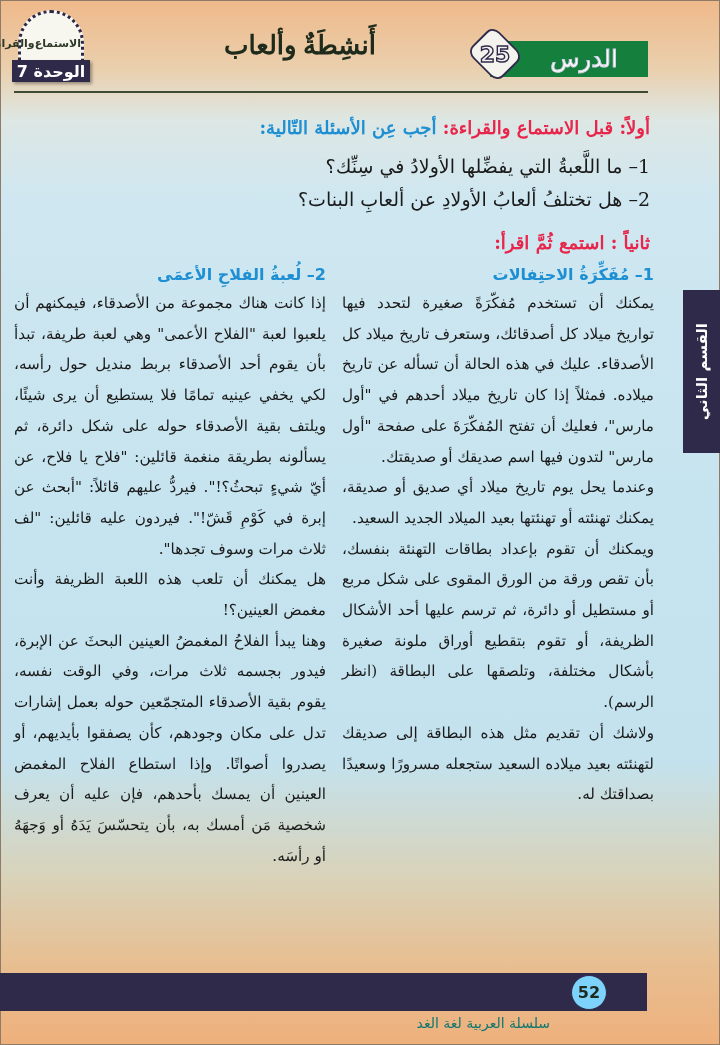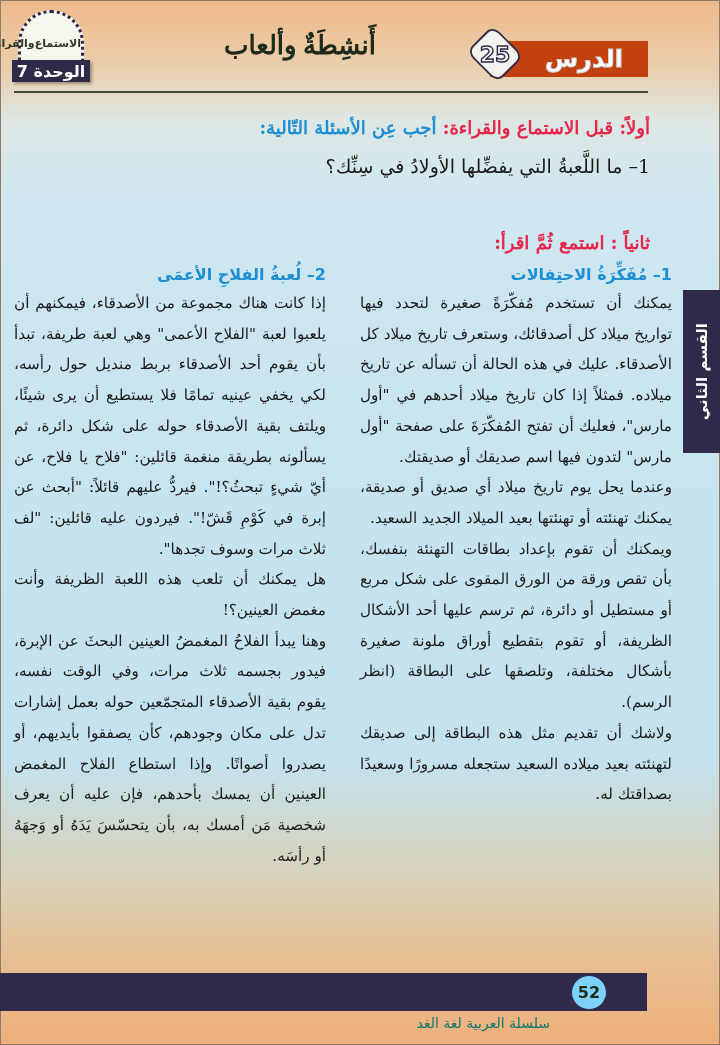--- a/index.html
+++ b/index.html
@@ -34,24 +34,24 @@
     }
     .unit-label {
       position: absolute; left: 0; top: 50px; width: 78px; height: 22px;
       background: #2f2a4a; color: #ffffff;
       font-family: "DejaVu Sans", sans-serif; font-size: 16px; font-weight: bold;
       display: flex; align-items: center; justify-content: center; direction: rtl;
       box-shadow: 2px 2px 3px rgba(0,0,0,0.35);
     }
     .lesson-bar {
       position: absolute; left: 490px; top: 41px; width: 158px; height: 36px;
-      background: #c2410c;
+      background: #15803d;
       display: flex; align-items: center; justify-content: center;
       padding-left: 30px;
-      color: #ffffff; font-family: "DejaVu Sans", sans-serif; font-size: 24px; font-weight: bold;
+      color: #ffffff; font-family: "DejaVu Sans", sans-serif; font-size: 24px; font-weight: normal;
       -webkit-text-stroke: 1px #cfcfe0; letter-spacing: 1px;
       direction: rtl;
     }
     .lesson-number {
       position: absolute; left: 466px; top: 30px; width: 58px; height: 48px;
       display: flex; align-items: center; justify-content: center;
     }
     .lesson-number .diamond {
       position: absolute; left: 7px; top: 2px; width: 44px; height: 44px;
       background: #f4f3ee; border: 2px solid #2f2a4a;
@@ -84,21 +84,21 @@
     .content { position: absolute; left: 20px; width: 630px; direction: rtl; }
     .section1 { top: 113px; }
     .section-heading { font-size: 18px; font-weight: bold; line-height: 30px; }
     .red { color: #e8254a; }
     .blue { color: #1e8fd2; }
     .question { font-size: 19px; line-height: 33px; }
     .section2 { top: 228px; }
     .col {
       position: absolute; top: 262px; width: 312px; direction: rtl;
     }
-    .col-right { left: 360px; }
+    .col-right { left: 342px; }
     .col-left { left: 14px; }
     .sub-heading { font-family: "DejaVu Sans", sans-serif; font-size: 16px; font-weight: bold; line-height: 26px; color: #1e8fd2; }
     .para { font-size: 15.2px; line-height: 30.7px; text-align: justify; text-align-last: right; }
     
     .footer-bar {
       position: absolute; left: 0; top: 973px; width: 647px; height: 38px;
       background: #2f2a4a;
     }
     .footer-text {
       position: absolute; right: 170px; top: 973px; height: 38px;
@@ -141,20 +141,21 @@
 
 <div class="content section1">
   <div class="section-heading">
     <span class="red">أولاً: قبل الاستماع والقراءة:</span>
     <span class="blue">أجب عِن الأسئلة التّالية:</span>
   </div>
 </div>
 
 <div class="content" style="top:150px;">
   <div class="question">1– ما اللَّعبةُ التي يفضِّلها الأولادُ في سِنِّك؟</div>
+  <div class="question">2– هل تختلفُ ألعابُ الأولادِ عن ألعابِ البنات؟</div>
 </div>
 
 <div class="content section2">
   <div class="section-heading red">ثانياً : استمع ثُمَّ اقرأ:</div>
 </div>
 
 <div class="col col-right">
   <div class="sub-heading">1– مُفَكِّرَةُ الاحتِفالات</div>
   <p class="para">يمكنك أن تستخدم مُفكّرَةً صغيرة لتحدد فيها تواريخ ميلاد كل أصدقائك، وستعرف تاريخ ميلاد كل الأصدقاء. عليك في هذه الحالة أن تسأله عن تاريخ ميلاده. فمثلاً إذا كان تاريخ ميلاد أحدهم في "أول مارس"، فعليك أن تفتح المُفكّرَةَ على صفحة "أول مارس" لتدون فيها اسم صديقك أو صديقتك.</p>
   <p class="para">وعندما يحل يوم تاريخ ميلاد أي صديق أو صديقة، يمكنك تهنئته أو تهنئتها بعيد الميلاد الجديد السعيد.</p>

